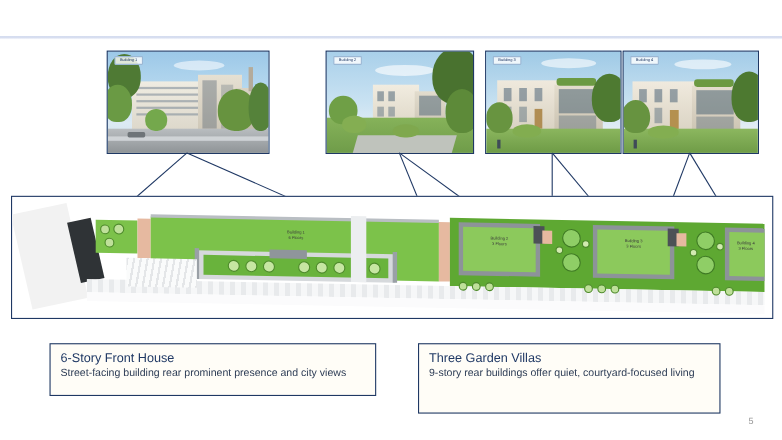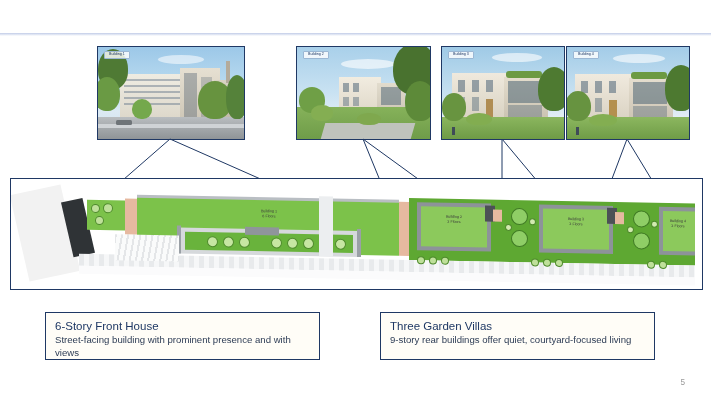--- a/index.html
+++ b/index.html
@@ -285,25 +285,25 @@
       <div class="circle" style="left:512px;top:70px;width:6px;height:6px;background:#bfe09a;border:.7px solid #4e8a2c;"></div>
       <div class="circle" style="left:524px;top:70px;width:6px;height:6px;background:#bfe09a;border:.7px solid #4e8a2c;"></div>
       <div class="circle" style="left:536px;top:70px;width:6px;height:6px;background:#bfe09a;border:.7px solid #4e8a2c;"></div>
       <div class="circle" style="left:628px;top:70px;width:6px;height:6px;background:#bfe09a;border:.7px solid #4e8a2c;"></div>
       <div class="circle" style="left:640px;top:70px;width:6px;height:6px;background:#bfe09a;border:.7px solid #4e8a2c;"></div>
 
       <div style="position:absolute;left:96px;top:54px;width:64px;height:26px;background:repeating-linear-gradient(100deg,#e4e6e8 0 2px,#fafbfb 2px 6px);"></div>
     </div>
   </div>
 
-  <div class="caption" style="left:45px;top:312px;width:275px;height:48px;">
+  <div class="caption" style="left:45px;top:312px;width:297px;height:48px;">
     <div class="cap-title">6-Story Front House</div>
-    <div class="cap-body">Street-facing building with prominent presence and with views</div>
-  </div>
-
-  <div class="caption" style="left:380px;top:312px;width:275px;height:48px;">
+    <div class="cap-body">Street-facing building rear prominent presence and city views</div>
+  </div>
+
+  <div class="caption" style="left:380px;top:312px;width:275px;height:64px;">
     <div class="cap-title">Three Garden Villas</div>
     <div class="cap-body">9-story rear buildings offer quiet, courtyard-focused living</div>
   </div>
 
   <div class="footer-page">5</div>
 
 </div>
 
 </body></html>

